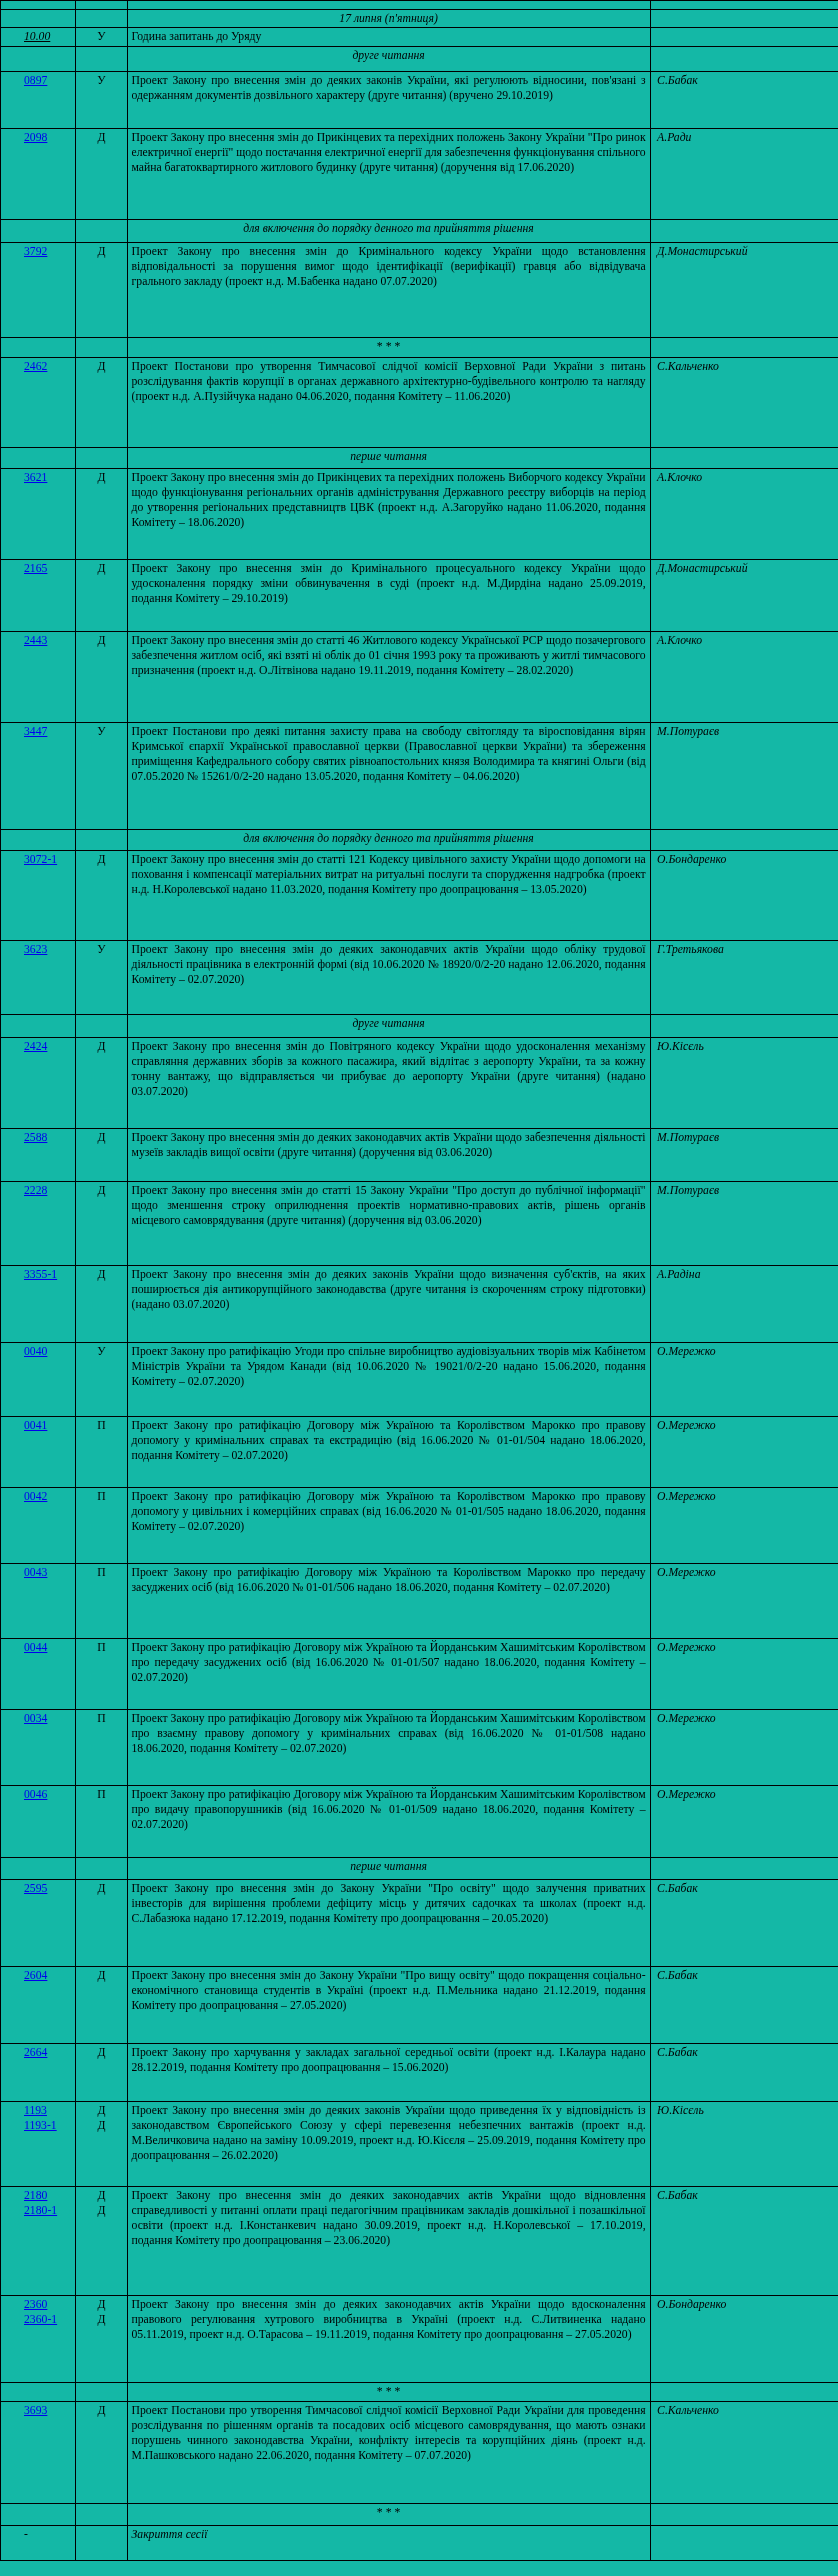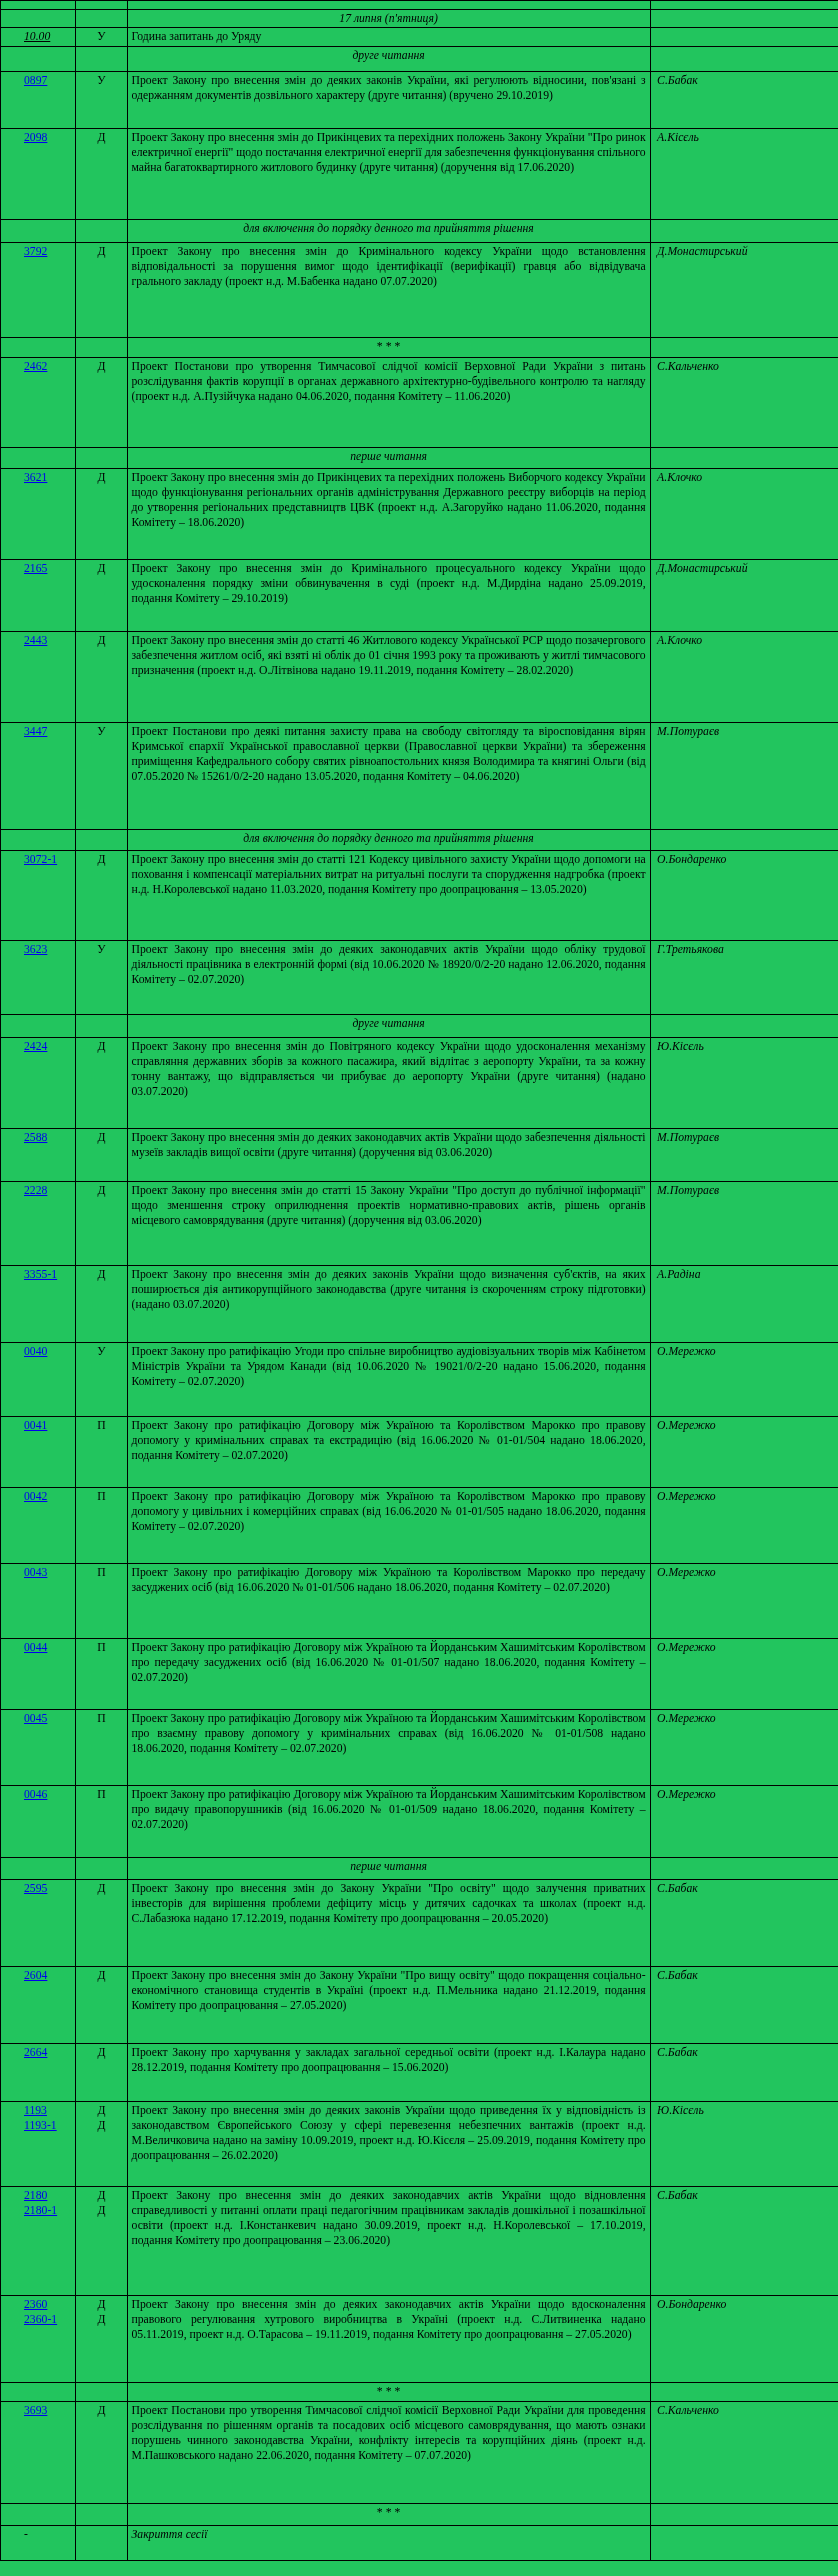--- a/index.html
+++ b/index.html
@@ -1,18 +1,18 @@
 <!DOCTYPE html>
 <html style="font-size:14px"><head>
 <meta charset="utf-8">
 <style>
   * { box-sizing: border-box; }
   html, body { margin: 0; padding: 0; background: #ffffff; }
   .page {
-    width: 838px; height: 2576px; overflow: hidden; background: #22c55e;
+    width: 838px; height: 2576px; overflow: hidden; background: #14b8a6;
     font-family: "Liberation Serif", serif; color: #000;
   }
   table.agenda {
     border-collapse: collapse; table-layout: fixed;
     width: 838px;
   }
   col.c1 { width: 75px; }
   col.c2 { width: 52px; }
   col.c3 { width: 523px; }
   col.c4 { width: 188px; }
@@ -83,21 +83,21 @@
           <td class="c-author">С.Бабак</td>
         </tr>
         <tr style="height: 91px;">
           <td class="c-num">
             <a href="#" class="bill" style="color: rgb(0, 0, 238);">2098</a>
           </td>
           <td class="c-letter">
             <span class="letter">Д</span>
           </td>
           <td class="c-text just">Проект Закону про внесення змін до Прикінцевих та перехідних положень Закону України "Про ринок електричної енергії" щодо постачання електричної енергії для забезпечення функціонування спільного майна багатоквартирного житлового будинку (друге читання) (доручення від 17.06.2020)</td>
-          <td class="c-author">А.Кісєль</td>
+          <td class="c-author">А.Ради</td>
         </tr>
         <tr style="height: 22.6px;">
           <td class="c-num"></td>
           <td class="c-letter"></td>
           <td class="c-text sec">для включення до порядку денного та прийняття рішення</td>
           <td class="c-author"></td>
         </tr>
         <tr style="height: 95px;">
           <td class="c-num">
             <a href="#" class="bill" style="color: rgb(0, 0, 238);">3792</a>
@@ -287,21 +287,21 @@
             <a href="#" class="bill" style="color: rgb(0, 0, 238);">0044</a>
           </td>
           <td class="c-letter">
             <span class="letter">П</span>
           </td>
           <td class="c-text just">Проект Закону про ратифікацію Договору між Україною та Йорданським Хашимітським Королівством про передачу засуджених осіб (від 16.06.2020 №  01-01/507 надано 18.06.2020, подання Комітету – 02.07.2020)</td>
           <td class="c-author">О.Мережко</td>
         </tr>
         <tr style="height: 76px;">
           <td class="c-num">
-            <a href="#" class="bill" style="color: rgb(0, 0, 238);">0045</a>
+            <a href="#" class="bill" style="color: rgb(0, 0, 238);">0034</a>
           </td>
           <td class="c-letter">
             <span class="letter">П</span>
           </td>
           <td class="c-text just">Проект Закону про ратифікацію Договору між Україною та Йорданським Хашимітським Королівством про взаємну правову допомогу у кримінальних справах (від 16.06.2020 №  01-01/508 надано 18.06.2020, подання Комітету – 02.07.2020)</td>
           <td class="c-author">О.Мережко</td>
         </tr>
         <tr style="height: 72px;">
           <td class="c-num">
             <a href="#" class="bill" style="color: rgb(0, 0, 238);">0046</a>

